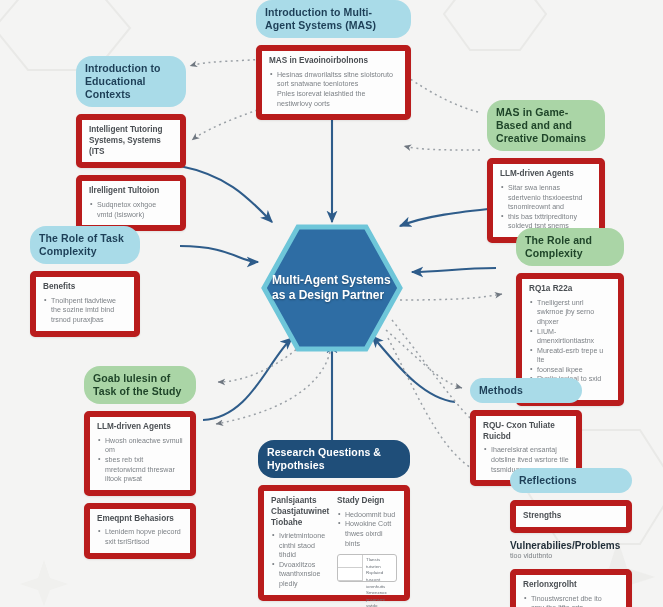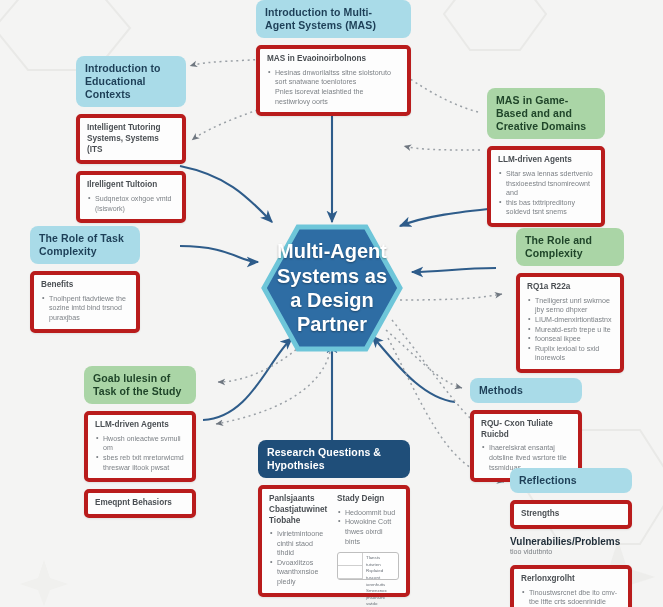--- a/index.html
+++ b/index.html
@@ -7,46 +7,46 @@
     width:663px;height:607px;
     background:#f4f4f3;
     font-family:"Liberation Sans", sans-serif;
     overflow:hidden;position:relative;
   }
   #stage{position:absolute;inset:0;width:663px;height:607px;}
   svg.wires{position:absolute;left:0;top:0;width:663px;height:607px;}
 
   .node{position:absolute;}
   .hdr{
-    border-radius:8px;padding:6px 9px;
+    border-radius:16px;padding:6px 9px;
     font-size:10.5px;font-weight:bold;line-height:1.25;
     letter-spacing:.1px;
   }
   .hdr.cyan{background:#a9dbe8;color:#1d3f57;}
   .hdr.green{background:#aad5a6;color:#1f4529;}
   .hdr.navy{background:#1f4e79;color:#ffffff;}
 
   .card{
-    background:#fdfdfd;border:4px solid #b91c1c;border-radius:5px;
+    background:#fdfdfd;border:6px solid #b91c1c;border-radius:5px;
     padding:5px 7px;margin-top:7px;
     box-shadow:0 1px 2px rgba(0,0,0,.08);
   }
   .ct{font-size:8.2px;font-weight:bold;color:#3a3f44;line-height:1.3;
       filter:blur(.32px);opacity:.92;}
   .cb{font-size:7.1px;color:#5c6268;line-height:1.35;margin-top:4px;
       filter:blur(.55px);opacity:.8;}
   .cb div{padding-left:8px;position:relative;}
   .cb div.b:before{content:"\2022";position:absolute;left:1px;top:-1px;}
 
   .hex{
     position:absolute;width:148px;height:132px;
   }
   .hexlbl{
     position:absolute;inset:0;display:flex;align-items:center;justify-content:center;
-    color:#fff;font-size:20px;font-weight:bold;text-align:center;line-height:1.22;
+    color:#fff;font-size:12px;font-weight:bold;line-height:1.22;
     text-shadow:0 1px 2px rgba(0,0,0,.35);padding:0 14px;box-sizing:border-box;
   }
   .cols{display:flex;gap:6px;}
   .cols>div{flex:1;}
   .minitable{border:1px solid #bfbfbf;border-radius:3px;margin-top:5px;display:flex;height:26px;background:#fff;}
   .minitable .mcell{flex:0 0 24px;border-right:1px solid #cfcfcf;display:grid;grid-template-rows:1fr 1fr;}
   .minitable .mcell i{border-bottom:1px solid #cfcfcf;}
   .minitable .mtxt{flex:1;padding:2px 3px;font-size:4.4px;color:#6a7078;line-height:1.5;filter:blur(.5px);}
 </style>
 </head>
@@ -125,21 +125,21 @@
       <div class="ct">Intelligent Tutoring Systems, Systems (ITS</div>
     </div>
     <div class="card">
       <div class="ct">Ilrelligent Tultoion</div>
       <div class="cb">
         <div class="b">Sudqnetox oxhgoe vmtd (lsiswork)</div>
       </div>
     </div>
   </div>
 
-  <div class="node" style="left:478px;top:88px;width:118px;padding-left:9px;">
+  <div class="node" style="left:478px;top:100px;width:118px;padding-left:9px;">
     <div class="hdr green">MAS in Game-Based and and Creative Domains</div>
     <div class="card">
       <div class="ct">LLM-driven Agents</div>
       <div class="cb">
         <div class="b">Sitar swa lennas sdertvenio thsxioeestnd tsnomireownt and</div>
         <div class="b">this bas txttripreditony soldevd tsnt snems</div>
       </div>
     </div>
   </div>
 
@@ -171,20 +171,23 @@
     <div class="hdr green">Goab lulesin of Task of the Study</div>
     <div class="card">
       <div class="ct">LLM-driven Agents</div>
       <div class="cb">
         <div class="b">Hwosh onieactwe svmuli om</div>
         <div class="b">sbes reb txit mretorwicmd threswar iltook pwsat</div>
       </div>
     </div>
     <div class="card">
       <div class="ct">Emeqpnt Behasiors</div>
+      <div class="cb">
+        <div class="b">Ltenidem hopve piecord sxit tsriSrtisod</div>
+      </div>
     </div>
   </div>
 
   <div class="node" style="left:470px;top:378px;width:112px;">
     <div class="hdr cyan">Methods</div>
     <div class="card">
       <div class="ct">RQU- Cxon Tuliate Ruicbd</div>
       <div class="cb">
         <div class="b">Ihaerelskrat ensantaj dotsline itved wsrtore tile tssmiduas</div>
       </div>

